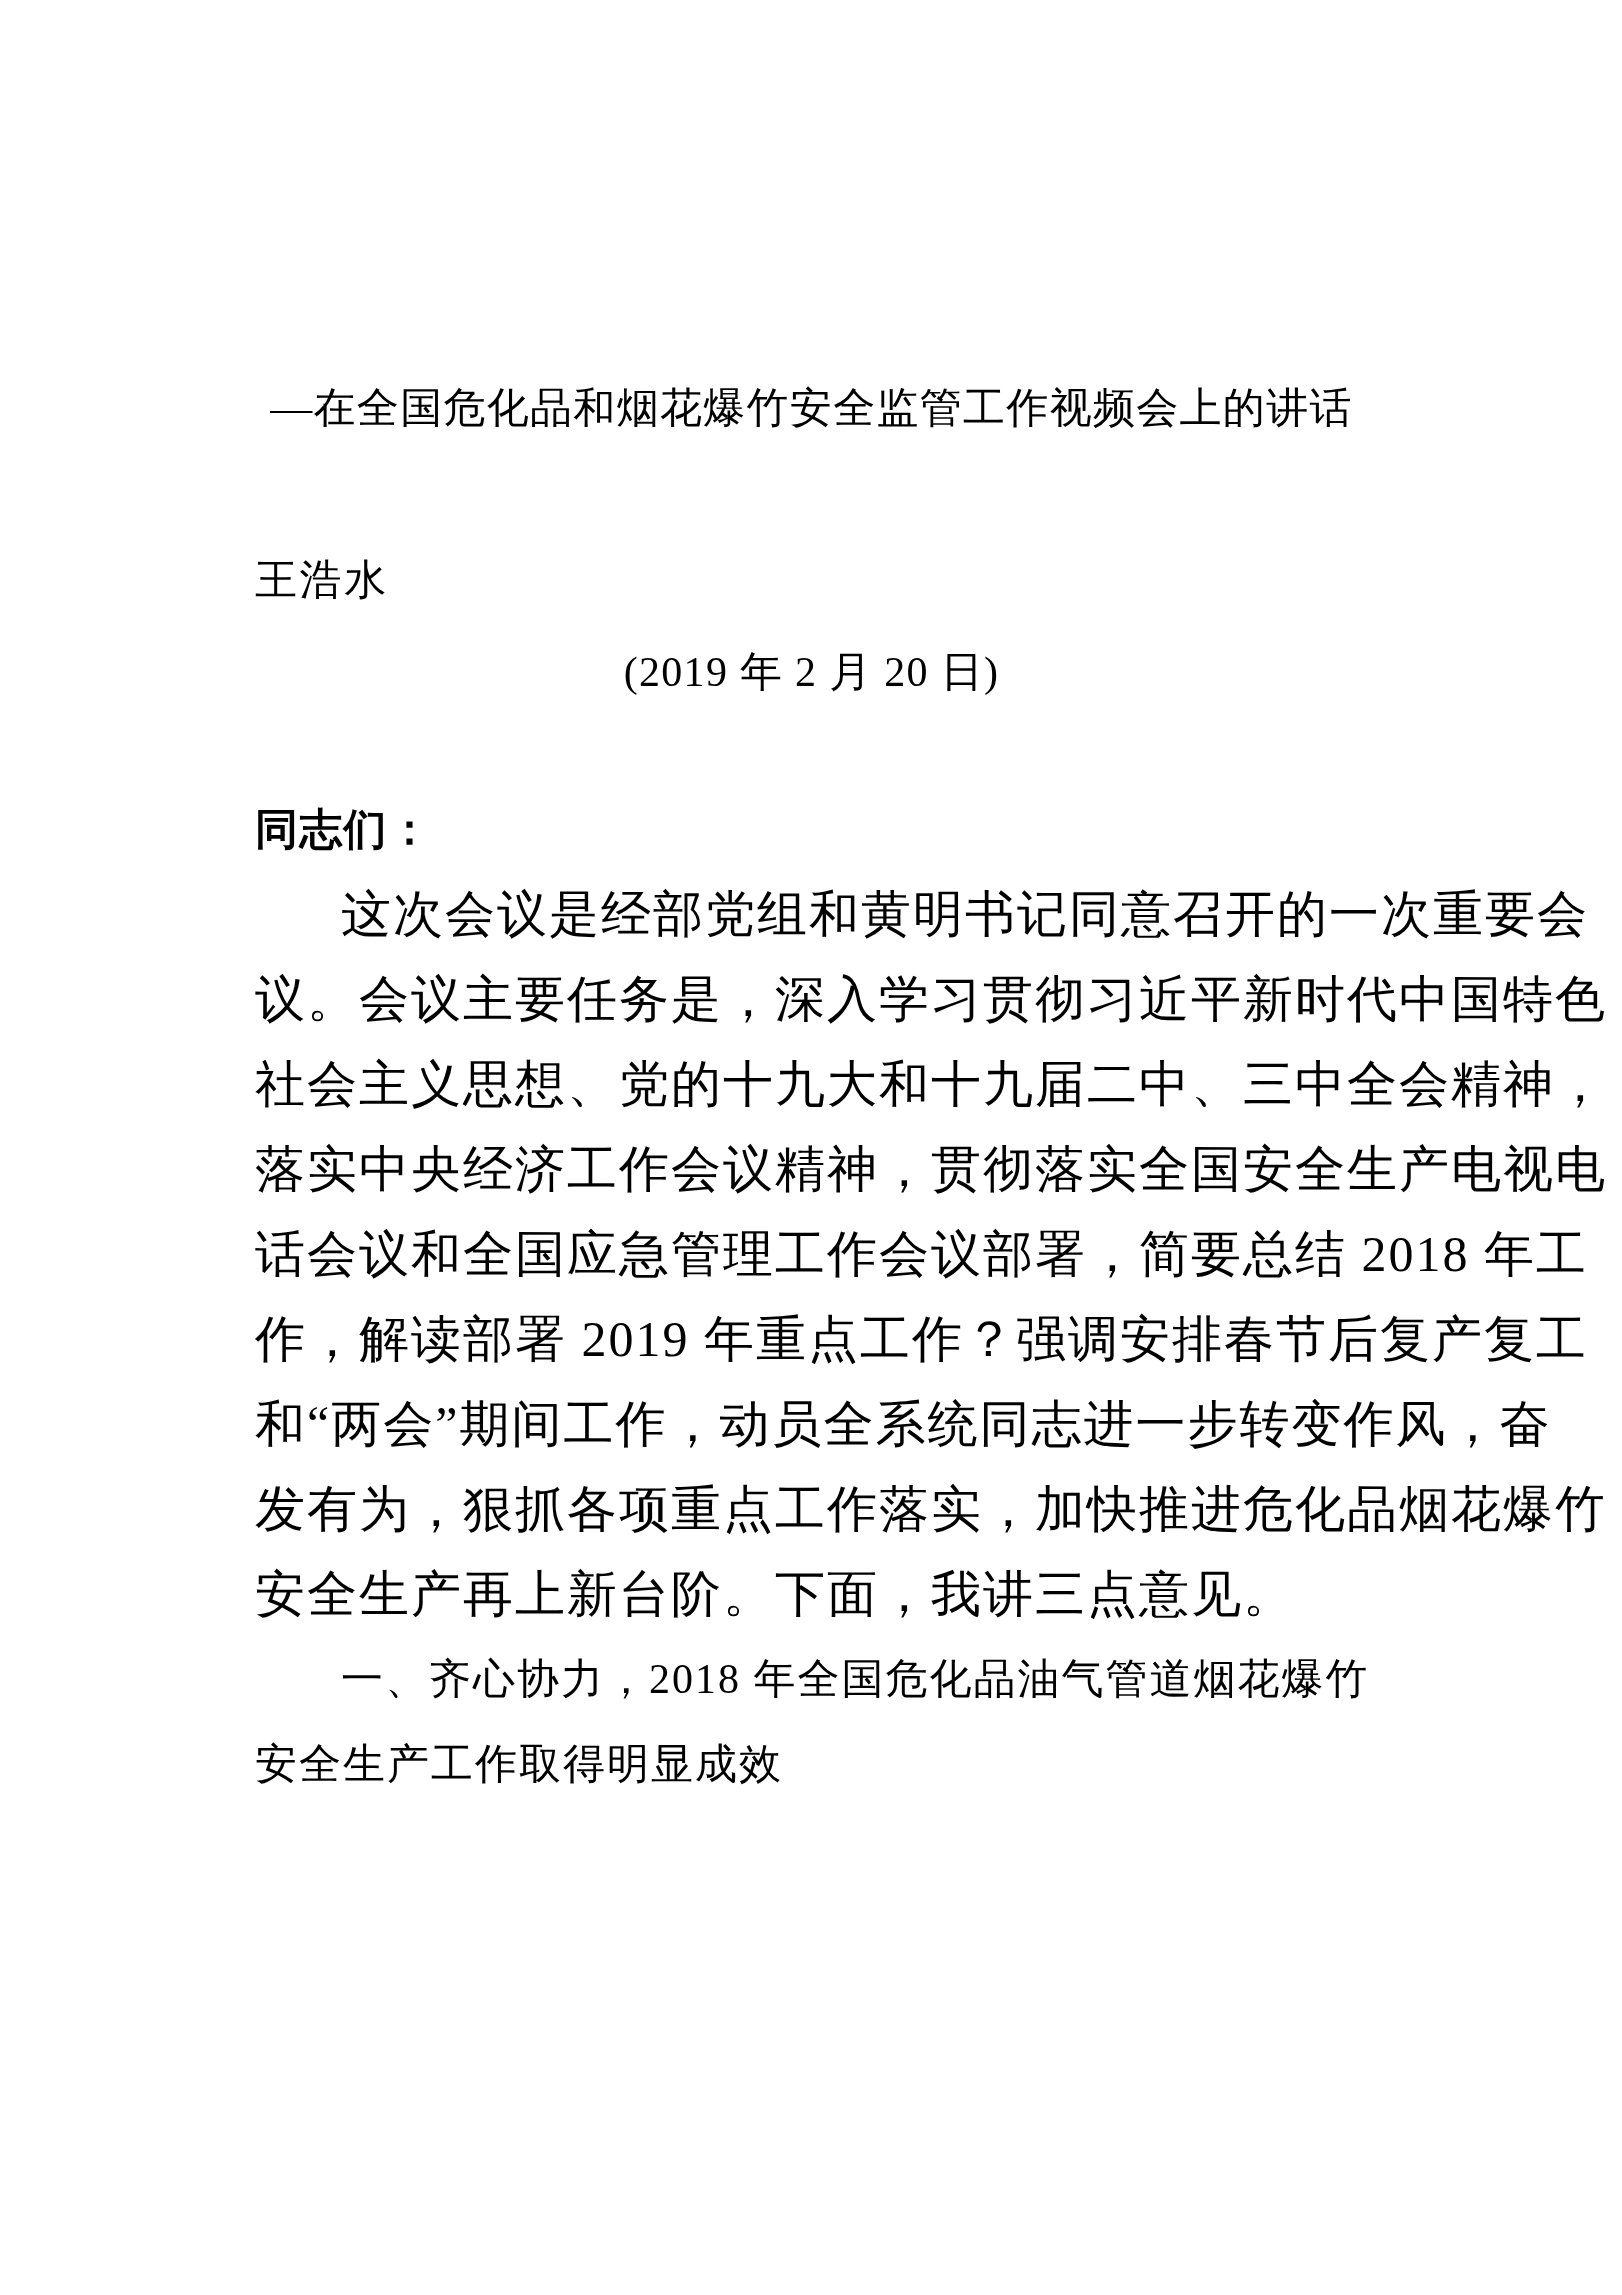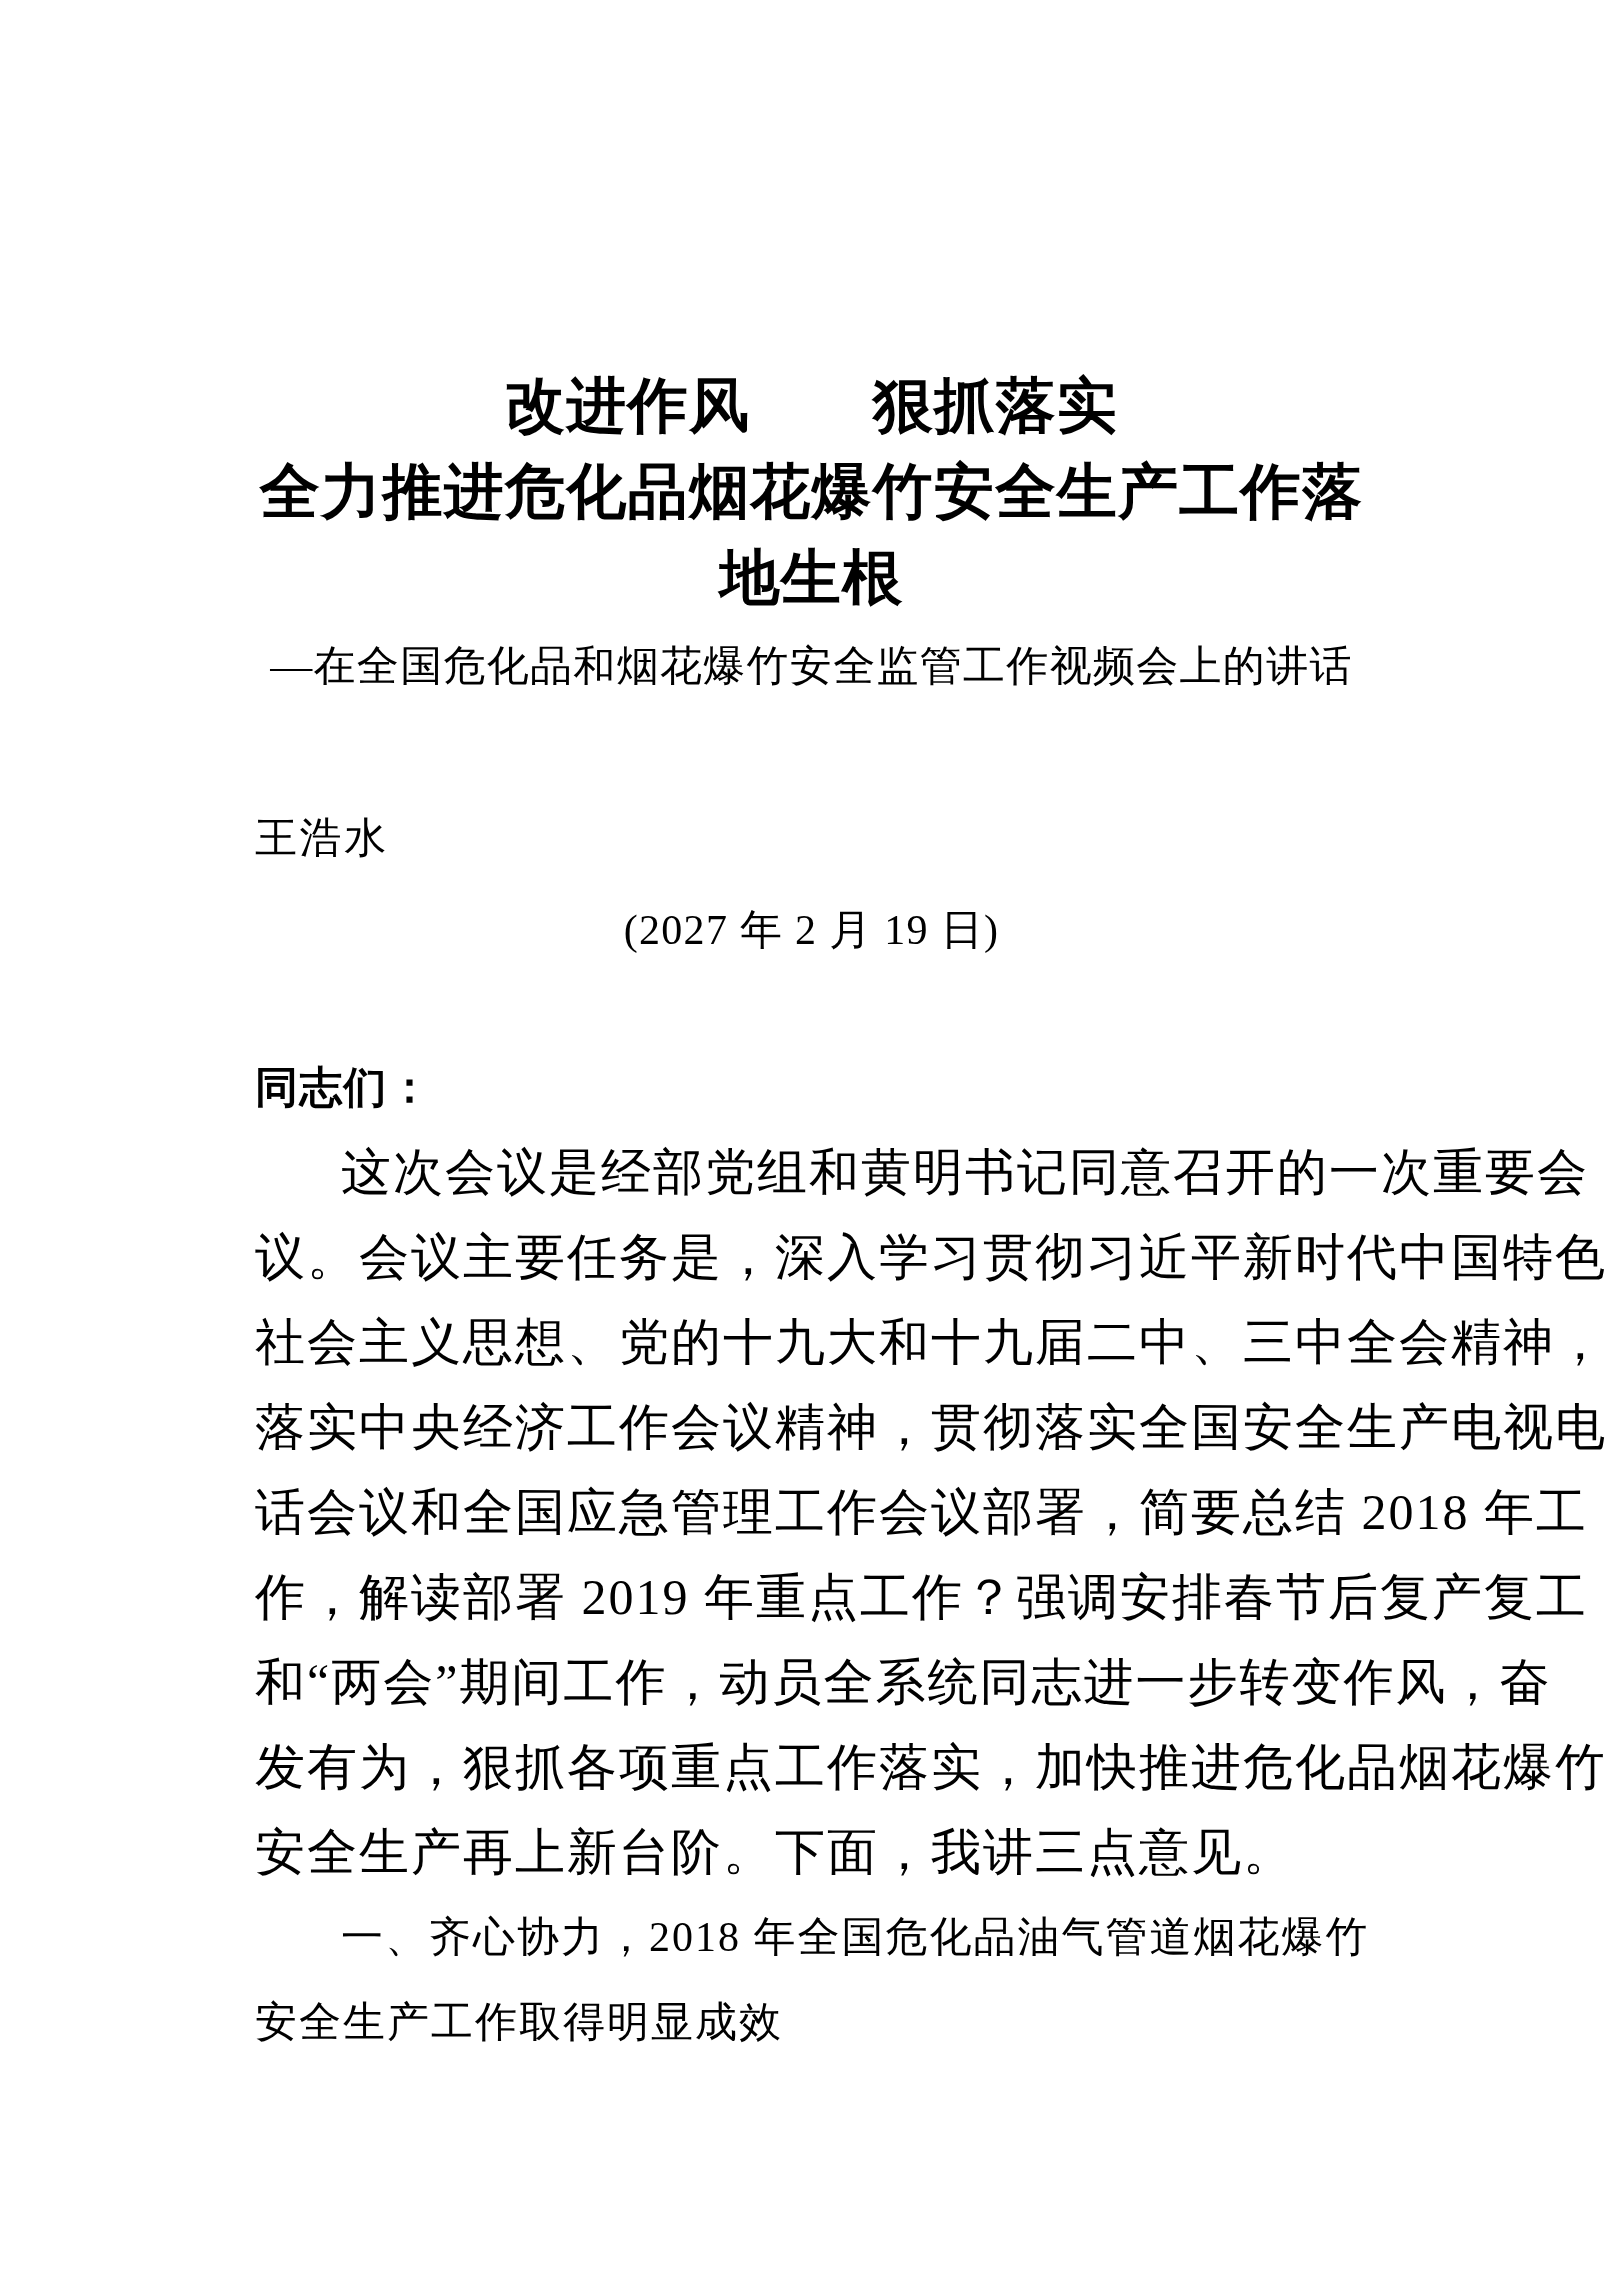--- a/index.html
+++ b/index.html
@@ -77,31 +77,26 @@
   }
   .section-heading-line.indent {
     padding-left: 86px;
   }
 </style>
 </head>
 <body>
 
 <div class="page">
 
-  <h1 class="doc-title">
-    <div class="title-line">改进作风　　狠抓落实</div>
-    <div class="title-line">全力推进危化品烟花爆竹安全生产工作落</div>
-    <div class="title-line">地生根</div>
-  </h1>
 
   <div class="doc-subtitle">—在全国危化品和烟花爆竹安全监管工作视频会上的讲话</div>
 
   <div class="doc-author">王浩水</div>
 
-  <div class="doc-date">(2027 年 2 月 19 日)</div>
+  <div class="doc-date">(2019 年 2 月 20 日)</div>
 
   <div class="salutation">同志们：</div>
 
   <div>
     <div class="body-line indent">这次会议是经部党组和黄明书记同意召开的一次重要会</div>
     <div class="body-line">议。会议主要任务是，深入学习贯彻习近平新时代中国特色</div>
     <div class="body-line">社会主义思想、党的十九大和十九届二中、三中全会精神，</div>
     <div class="body-line">落实中央经济工作会议精神，贯彻落实全国安全生产电视电</div>
     <div class="body-line">话会议和全国应急管理工作会议部署，简要总结 2018 年工</div>
     <div class="body-line">作，解读部署 2019 年重点工作？强调安排春节后复产复工</div>

